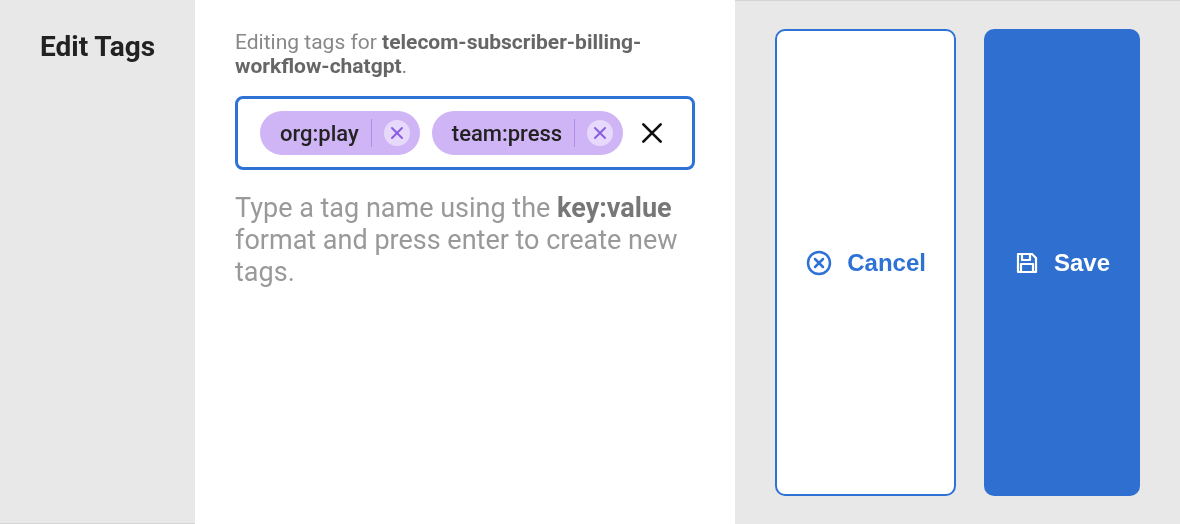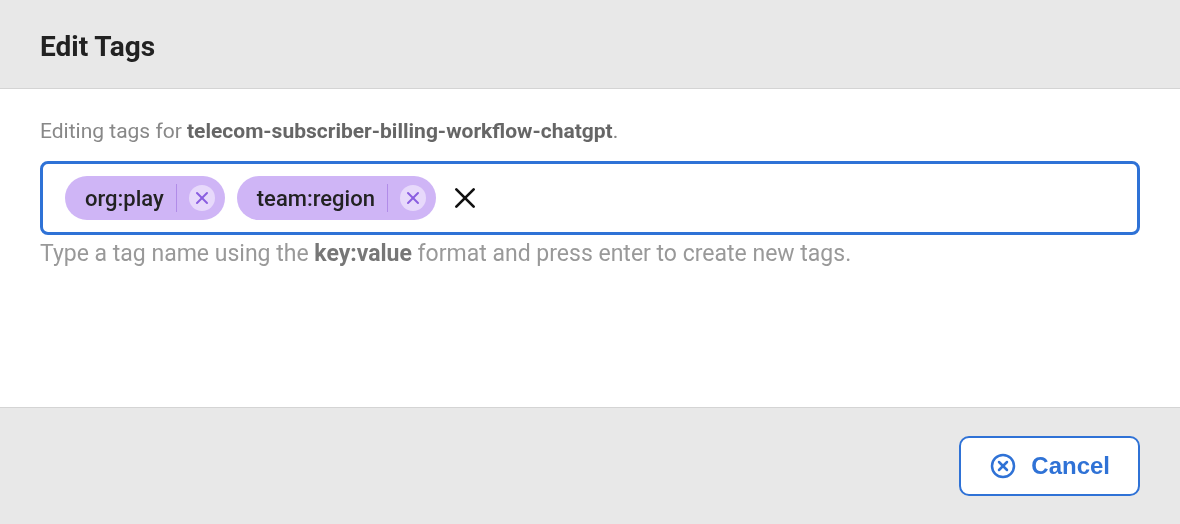--- a/index.html
+++ b/index.html
@@ -12,21 +12,21 @@
       background: #e8e8e8;
       width: 1180px;
       height: 524px;
       overflow: hidden;
     }
     .dialog {
       background: #e8e8e8;
       width: 100%;
       height: 100%;
       display: flex;
-      flex-direction: column;
+      flex-direction: row;
     }
     .header {
       padding: 30px 40px 25px 40px;
       border-bottom: 1px solid #d4d4d4;
     }
     .header-title {
       font-size: 28px;
       font-weight: 700;
       color: #222;
     }
@@ -102,23 +102,23 @@
       display: flex;
       align-items: center;
       justify-content: center;
       padding: 4px;
     }
     .clear-all svg {
       width: 26px;
       height: 26px;
     }
     .help-text {
-      font-size: 23px;
+      font-size: 27px;
       color: #999;
-      margin-top: 5px;
+      margin-top: 22px;
     }
     .help-text .bold {
       font-weight: 700;
       color: #777;
     }
     .footer {
       padding: 28px 40px;
       border-top: 1px solid #d4d4d4;
       display: flex;
       justify-content: flex-end;
@@ -175,21 +175,21 @@
         <span class="tag-chip-divider"></span>
         <span class="tag-chip-remove">
           <svg viewBox="0 0 14 14" fill="none" stroke="#8a5ee0" stroke-width="2" stroke-linecap="round">
             <line x1="2" y1="2" x2="12" y2="12"></line>
             <line x1="12" y1="2" x2="2" y2="12"></line>
           </svg>
         </span>
       </span>
 
       <span class="tag-chip">
-        <span class="tag-chip-label">team:region</span>
+        <span class="tag-chip-label">team:press</span>
         <span class="tag-chip-divider"></span>
         <span class="tag-chip-remove">
           <svg viewBox="0 0 14 14" fill="none" stroke="#8a5ee0" stroke-width="2" stroke-linecap="round">
             <line x1="2" y1="2" x2="12" y2="12"></line>
             <line x1="12" y1="2" x2="2" y2="12"></line>
           </svg>
         </span>
       </span>
 
 
@@ -208,15 +208,23 @@
 
   <div class="footer">
     <button class="btn btn-cancel">
       <svg viewBox="0 0 28 28" fill="none" stroke="#2f72d6" stroke-width="2.5" stroke-linecap="round">
         <circle cx="14" cy="14" r="11"></circle>
         <line x1="10" y1="10" x2="18" y2="18"></line>
         <line x1="18" y1="10" x2="10" y2="18"></line>
       </svg>
       <span>Cancel</span>
     </button>
+    <button class="btn btn-save">
+      <svg viewBox="0 0 26 26" fill="none" stroke="#fff" stroke-width="2.2" stroke-linejoin="round" stroke-linecap="round">
+        <path d="M4 4 h14 l4 4 v14 h-18 z"></path>
+        <rect x="8" y="4" width="8" height="6"></rect>
+        <rect x="7" y="14" width="12" height="8"></rect>
+      </svg>
+      <span>Save</span>
+    </button>
   </div>
 
 </div>
 
 </body></html>

